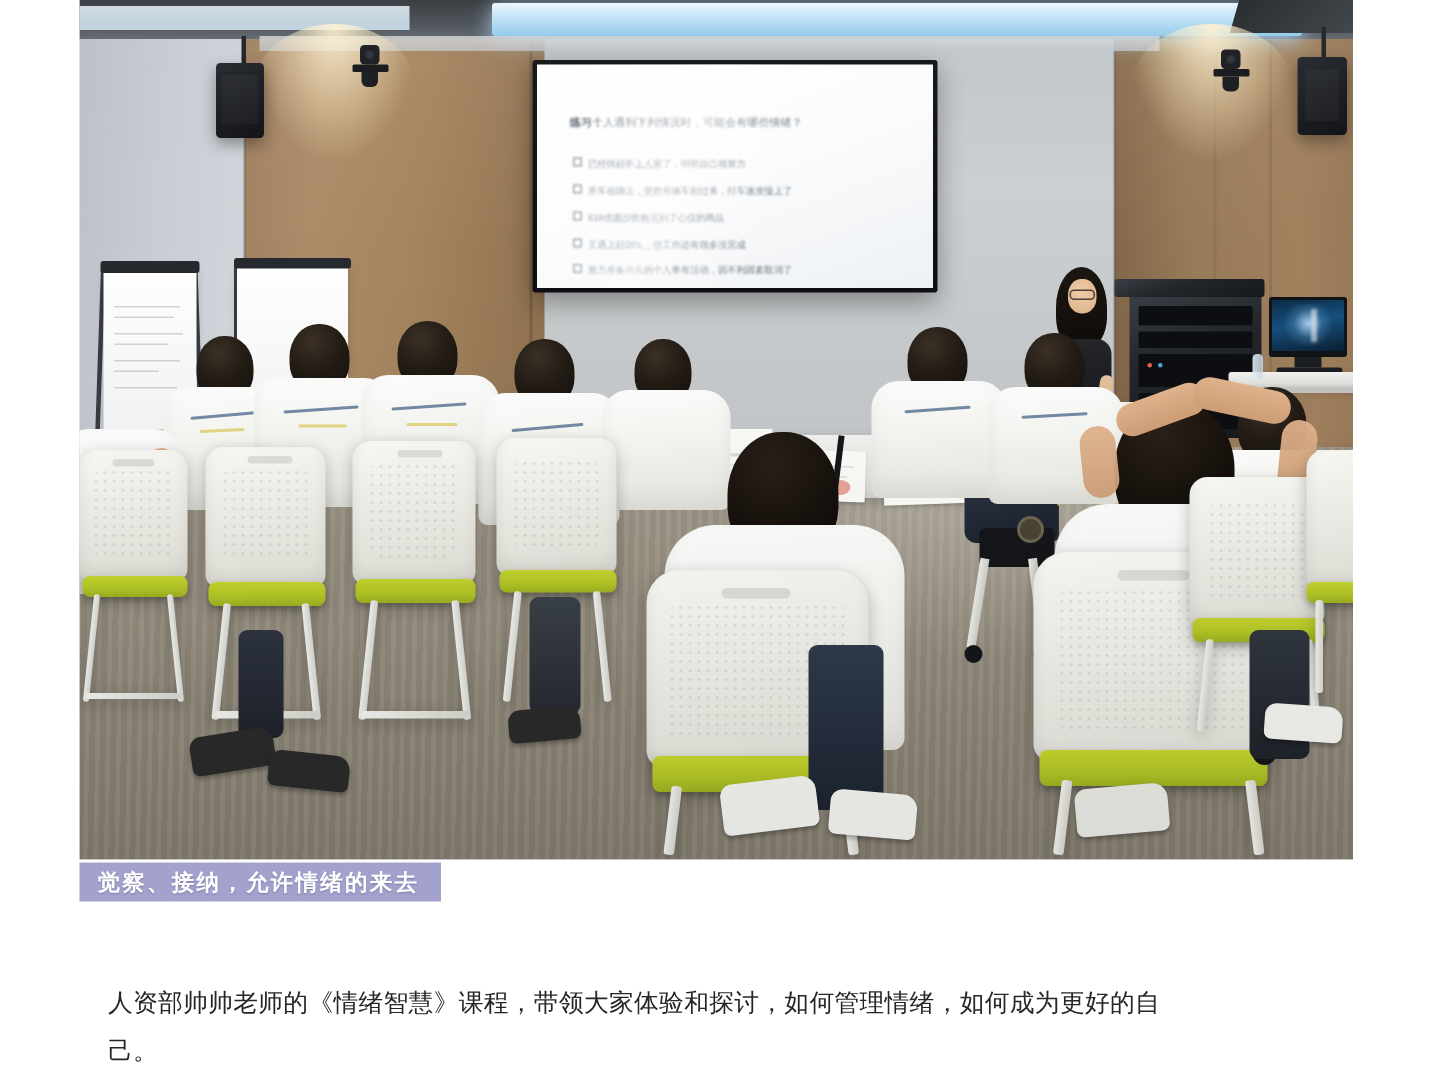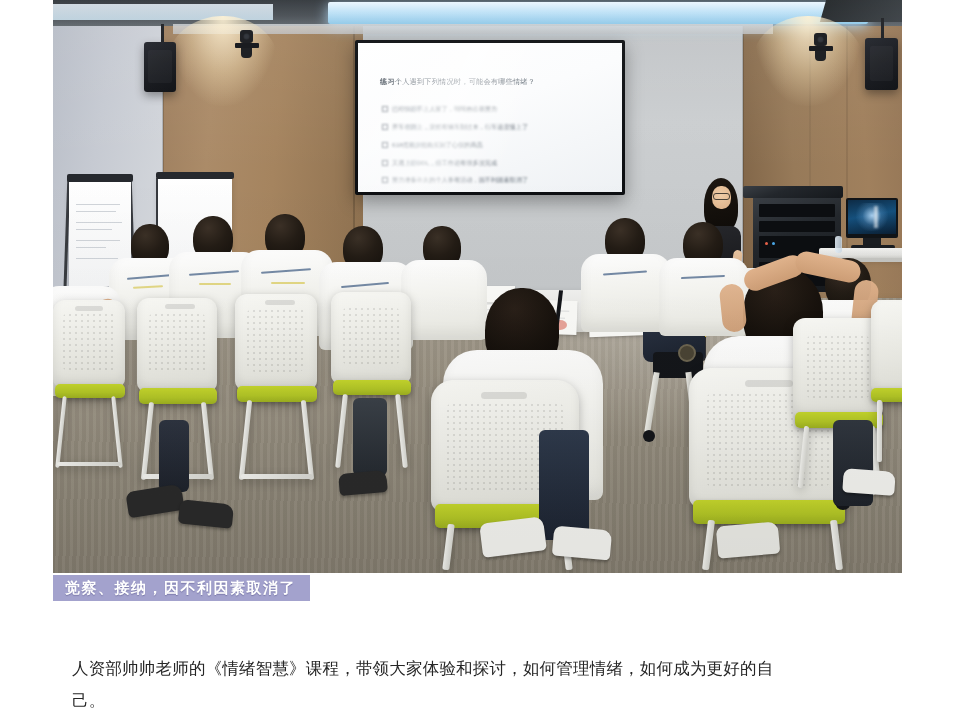--- a/index.html
+++ b/index.html
@@ -491,18 +491,18 @@
     <div class="shoe" style="left:428px;top:520px;width:64px;height:34px;transform:rotate(-7deg);"></div>
     <div class="shoe" style="left:500px;top:528px;width:58px;height:30px;transform:rotate(5deg);"></div>
     <div class="shoe" style="left:664px;top:524px;width:62px;height:32px;transform:rotate(-5deg);background:#e9e9e4;"></div>
     <div class="leg-dark" style="left:780px;top:420px;width:40px;height:86px;background:linear-gradient(180deg,#31373f,#1e232a);"></div>
     <div class="shoe" style="left:790px;top:470px;width:52px;height:24px;transform:rotate(4deg);"></div>
 
     <div class="photo-grade"></div>
   </div>
 
   <div class="banner">
-    <span>觉察、接纳，因不利因素取消了</span>
+    <span>觉察、接纳，允许情绪的来去</span>
   </div>
 
   <p class="body-copy">人资部帅帅老师的《情绪智慧》课程，带领大家体验和探讨，如何管理情绪，如何成为更好的自己。</p>
 
 </div>
 
 </body></html>

